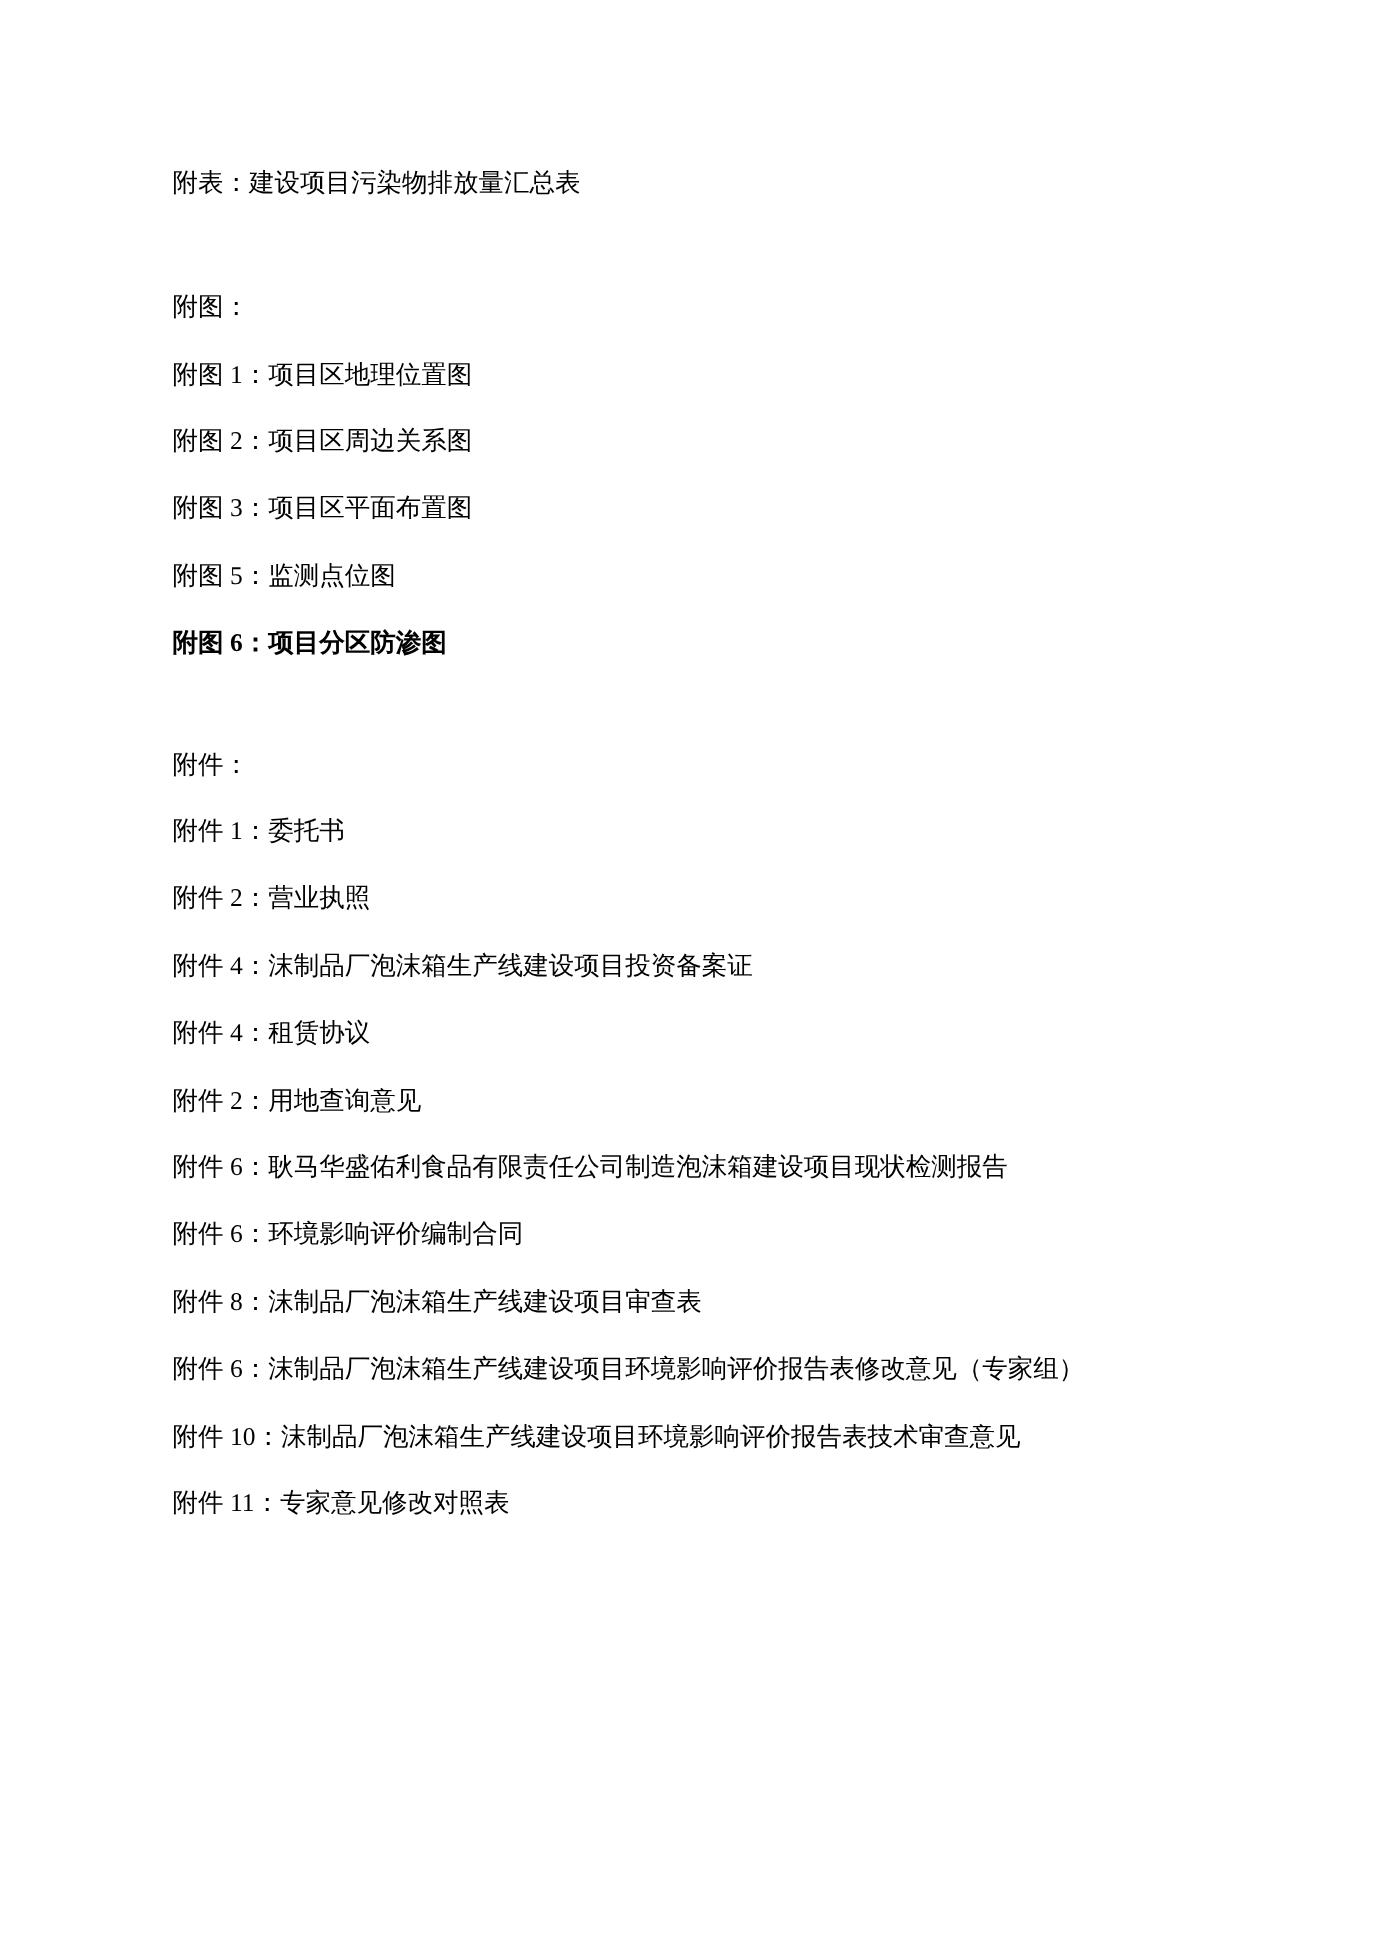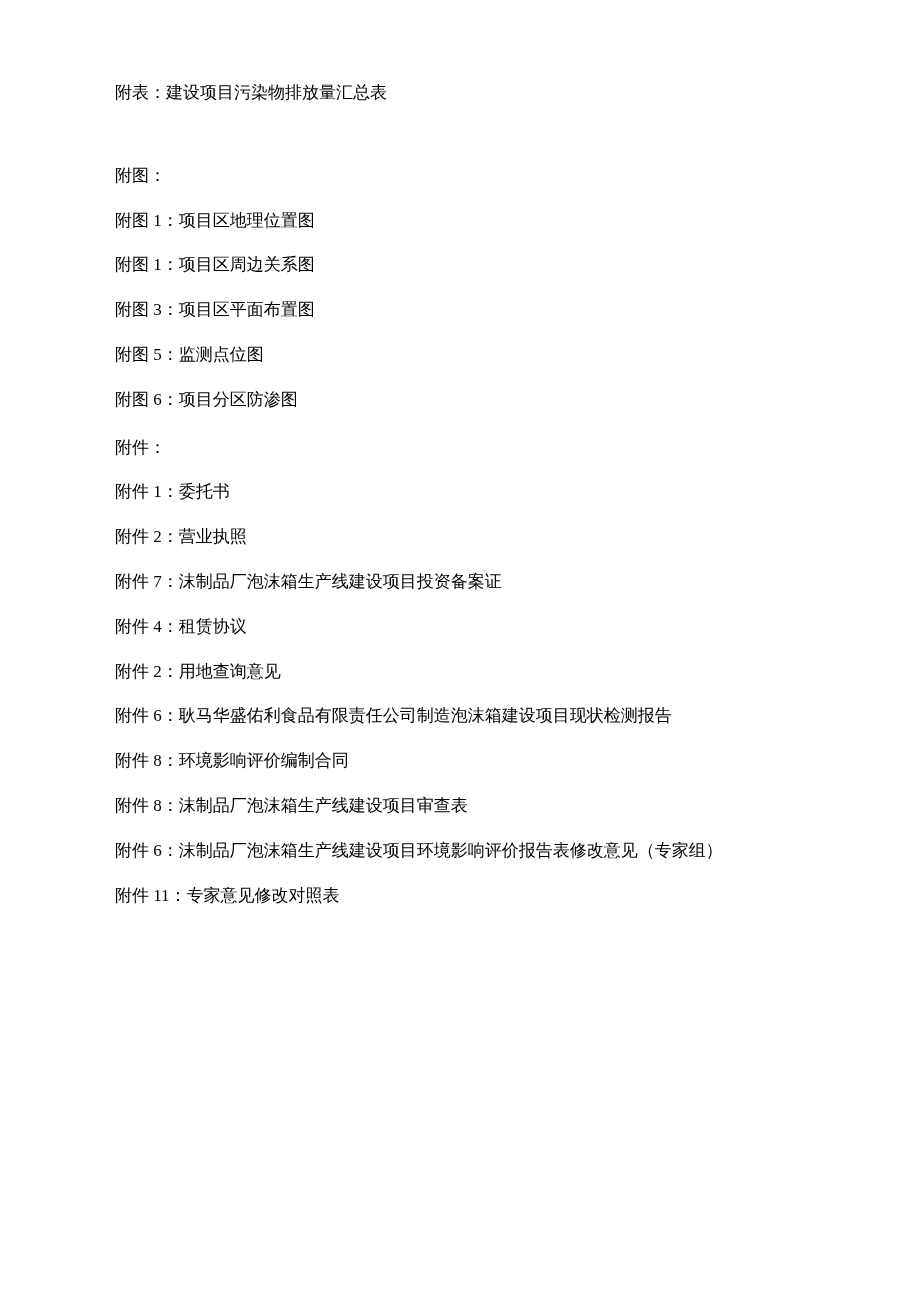--- a/index.html
+++ b/index.html
@@ -5,54 +5,56 @@
   body {
     margin: 0;
     padding: 0;
     background: #ffffff;
     font-family: "SimSun", "宋体", serif;
     width: 920px;
     height: 1301px;
     box-sizing: border-box;
   }
   .page {
-    padding: 81px 115px 0 115px;
+    padding: 110px 115px 0 115px;
     color: #000000;
     font-size: 17px;
     line-height: 1.4;
   }
   .line {
     margin-bottom: 21px;
   }
   .section-gap {
     margin-bottom: 59px;
   }
   .section-gap2 {
-    margin-bottom: 24px;
+    margin-bottom: 57px;
+    font-weight: bold;
   }
 </style>
 </head>
 <body>
 
 <div class="page">
 
   <div class="line section-gap">附表：建设项目污染物排放量汇总表</div>
 
   <div class="line">附图：</div>
   <div class="line">附图 1：项目区地理位置图</div>
-  <div class="line">附图 1：项目区周边关系图</div>
+  <div class="line">附图 2：项目区周边关系图</div>
   <div class="line">附图 3：项目区平面布置图</div>
   <div class="line">附图 5：监测点位图</div>
   <div class="line section-gap2">附图 6：项目分区防渗图</div>
 
   <div class="line">附件：</div>
   <div class="line">附件 1：委托书</div>
   <div class="line">附件 2：营业执照</div>
-  <div class="line">附件 7：沫制品厂泡沫箱生产线建设项目投资备案证</div>
+  <div class="line">附件 4：沫制品厂泡沫箱生产线建设项目投资备案证</div>
   <div class="line">附件 4：租赁协议</div>
   <div class="line">附件 2：用地查询意见</div>
   <div class="line">附件 6：耿马华盛佑利食品有限责任公司制造泡沫箱建设项目现状检测报告</div>
-  <div class="line">附件 8：环境影响评价编制合同</div>
+  <div class="line">附件 6：环境影响评价编制合同</div>
   <div class="line">附件 8：沫制品厂泡沫箱生产线建设项目审查表</div>
   <div class="line">附件 6：沫制品厂泡沫箱生产线建设项目环境影响评价报告表修改意见（专家组）</div>
+  <div class="line">附件 10：沫制品厂泡沫箱生产线建设项目环境影响评价报告表技术审查意见</div>
   <div class="line">附件 11：专家意见修改对照表</div>
 
 </div>
 
 </body></html>

